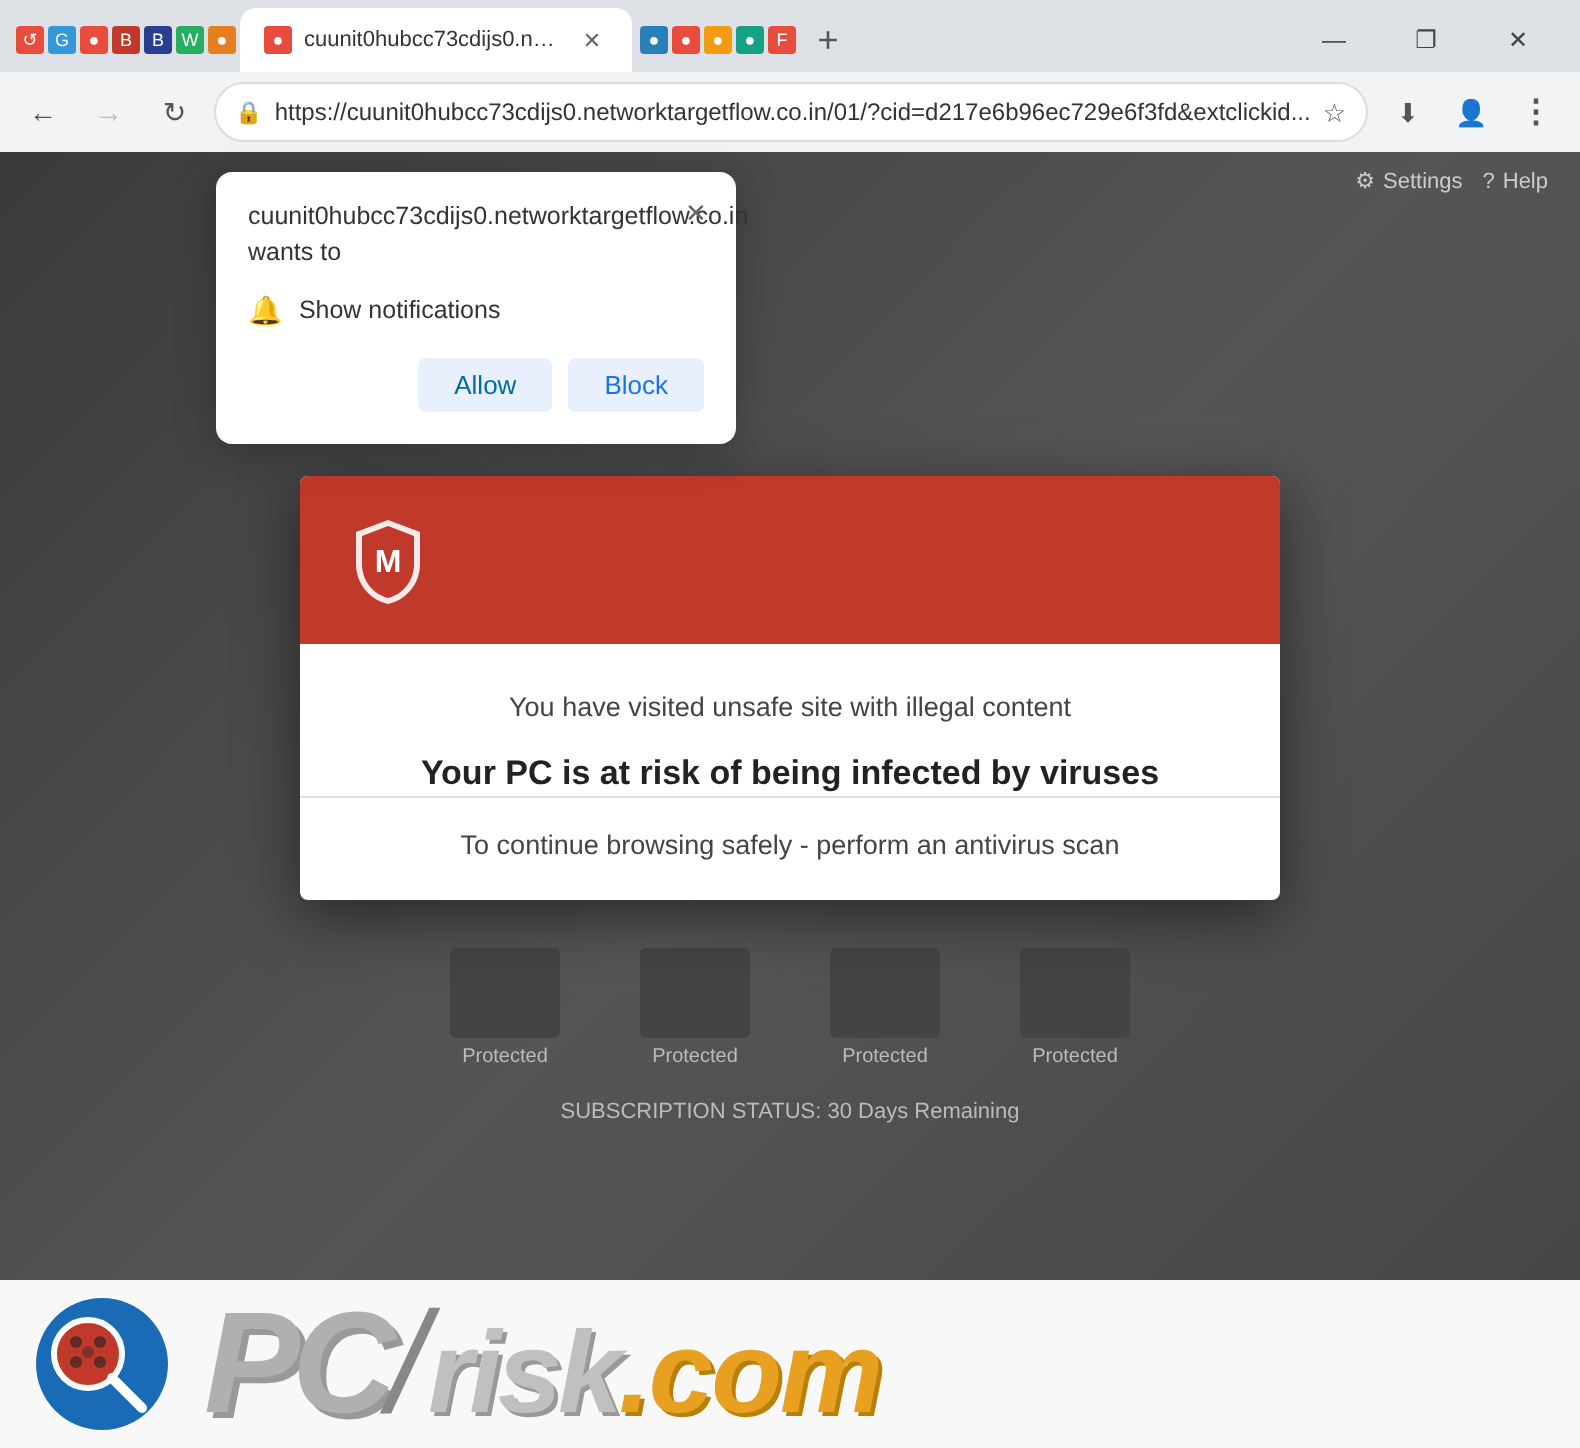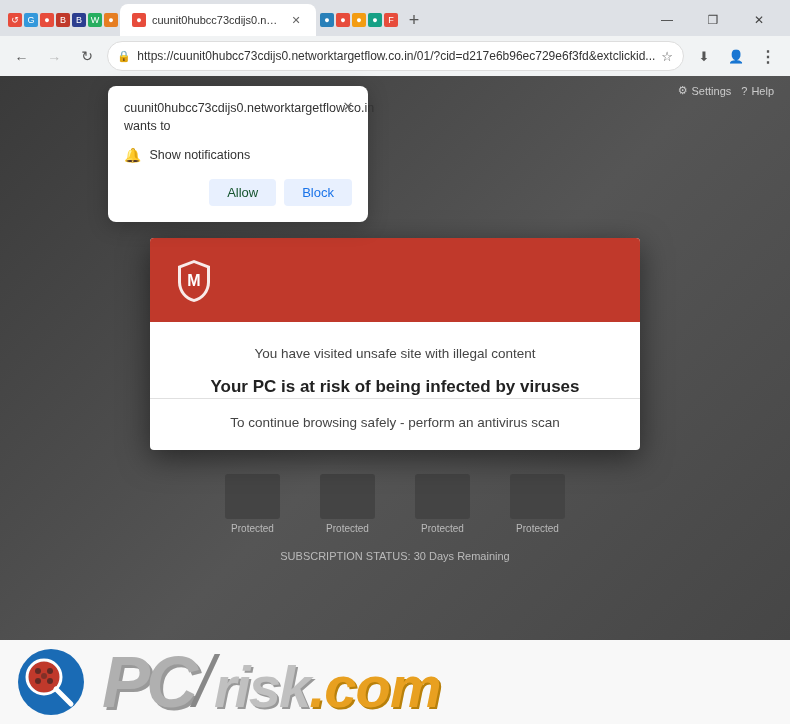--- a/index.html
+++ b/index.html
@@ -176,21 +176,21 @@
     .notif-popup-buttons {
       display: flex;
       justify-content: flex-end;
       gap: 8px;
     }
 
     .notif-btn-allow {
       padding: 6px 18px;
       border-radius: 4px;
       background: #e8f0fe;
-      color: #14532d;
+      color: #0369a1;
       border: none;
       font-size: 13px;
       cursor: pointer;
       font-weight: 500;
     }
 
     .notif-btn-block {
       padding: 6px 18px;
       border-radius: 4px;
       background: #e8f0fe;

